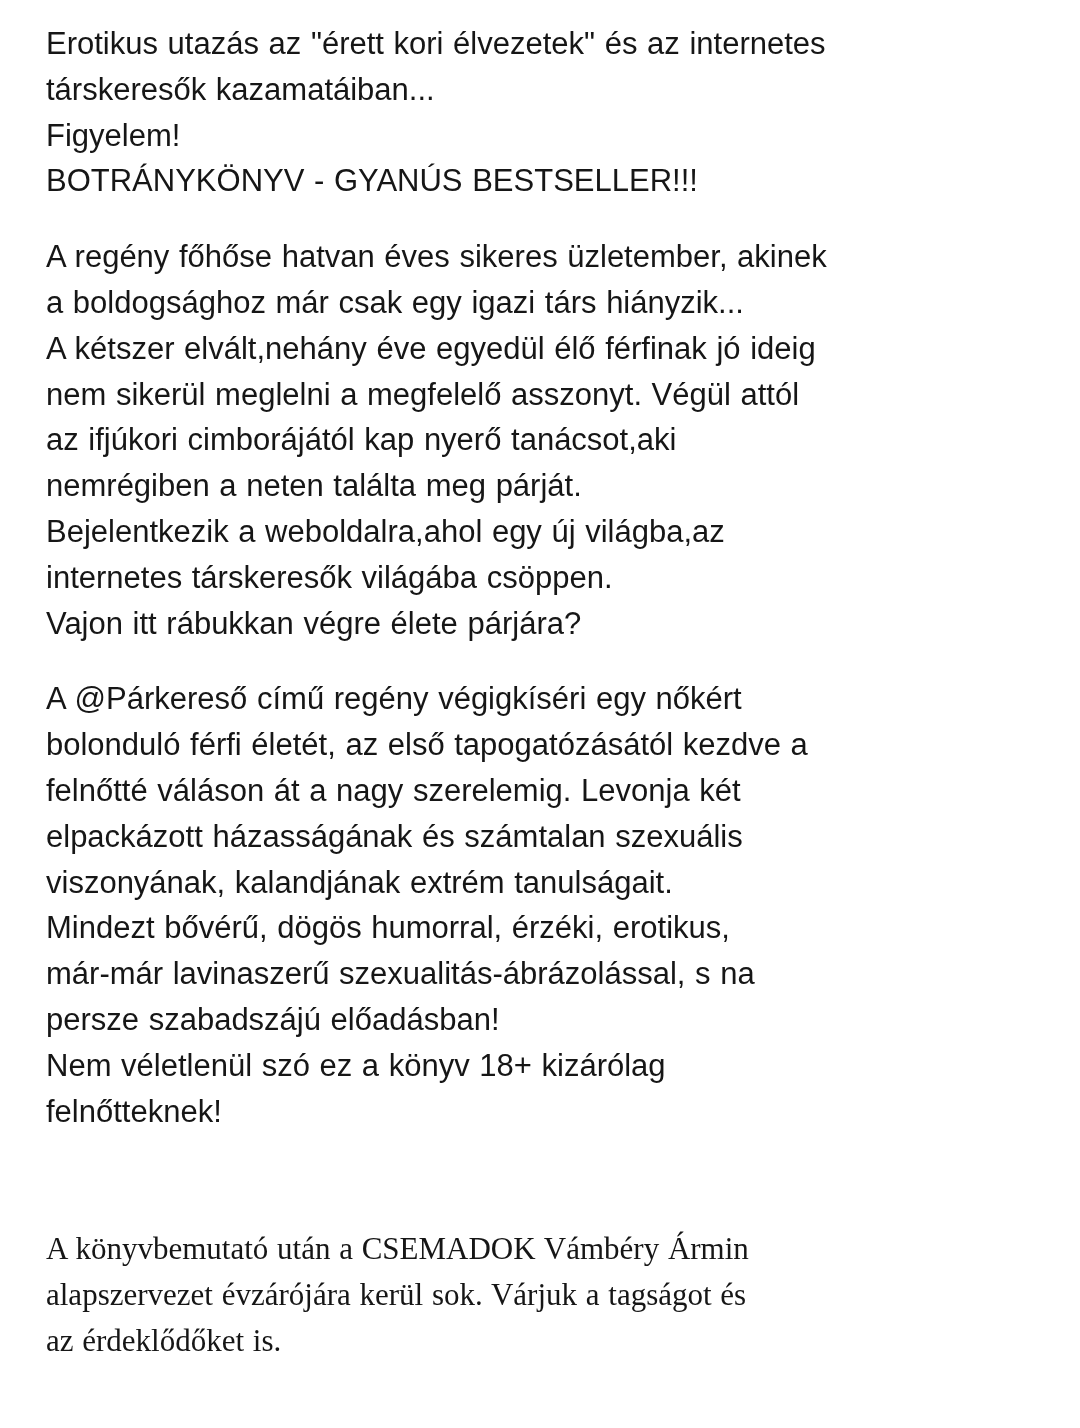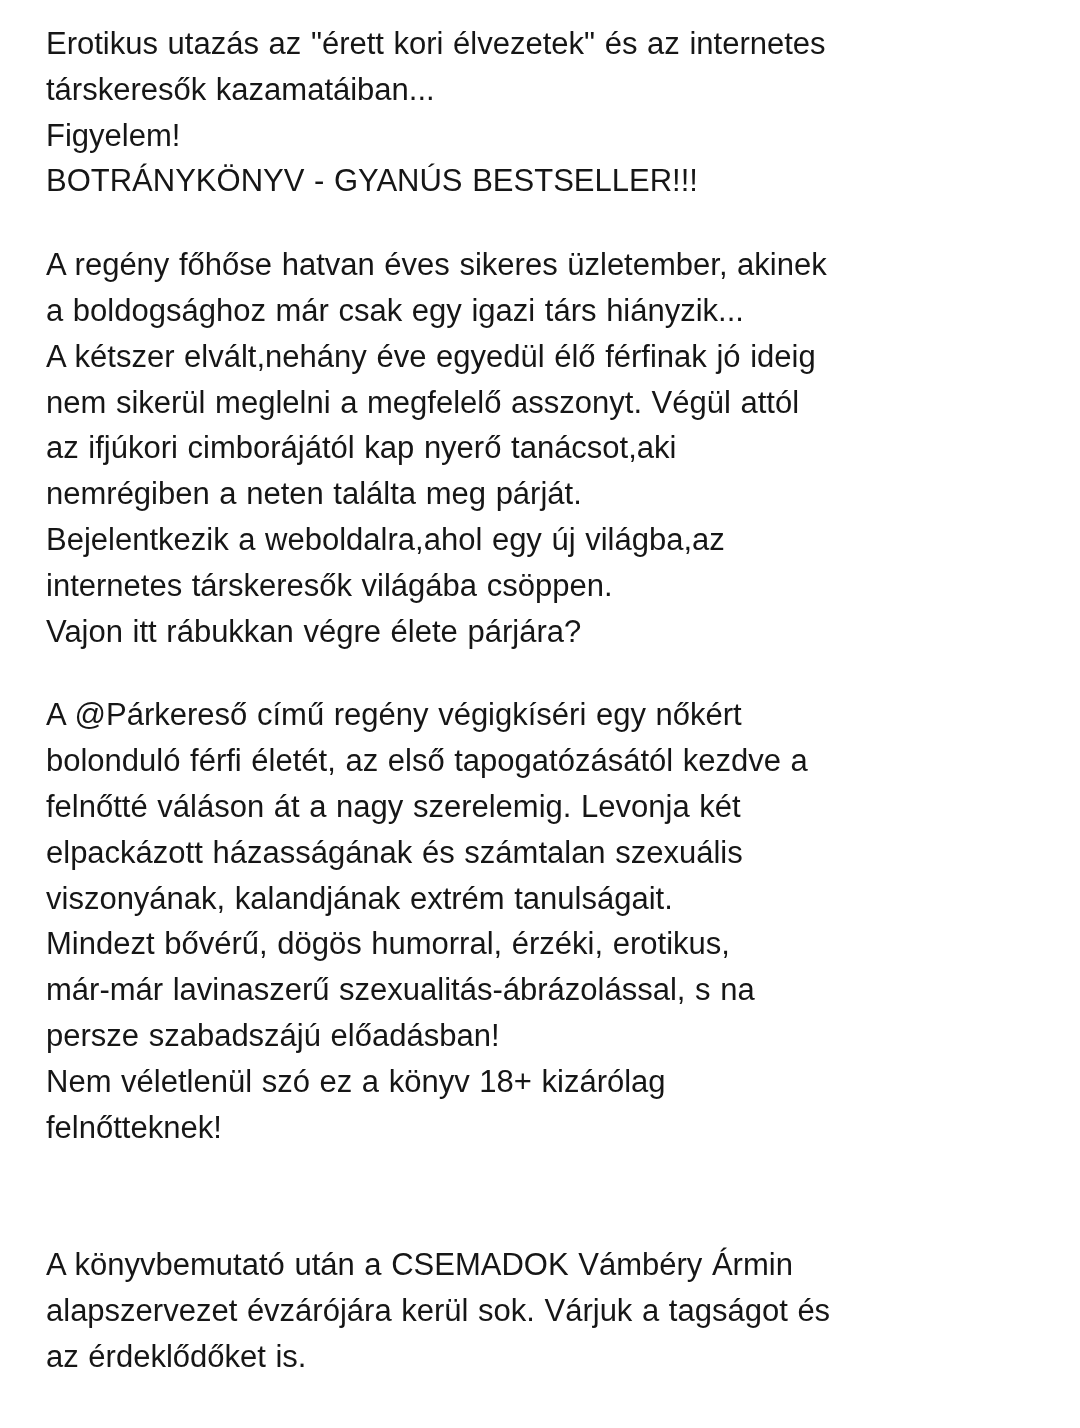--- a/index.html
+++ b/index.html
@@ -20,22 +20,22 @@
     color: #161616;
     font-size: 31px;
     line-height: 45.8px;
     letter-spacing: 0px;
   }
   .paragraph {
     margin: 0;
     white-space: pre-line;
     word-spacing: 1px;
   }
-  .gap-one-line { margin-top: 38px; }
-  .gap-two-lines { margin-top: 91.6px; }
+  .gap-one-line { margin-top: 30px; }
+  .gap-two-lines { margin-top: 91.6px; font-family: Liberation Serif, serif; }
 </style>
 </head>
 <body>
 
 <div class="post-text">
   <p class="paragraph">Erotikus utazás az "érett kori élvezetek" és az internetes
 társkeresők kazamatáiban...
 Figyelem!
 BOTRÁNYKÖNYV - GYANÚS BESTSELLER!!!</p>
   <p class="paragraph gap-one-line">A regény főhőse hatvan éves sikeres üzletember, akinek

